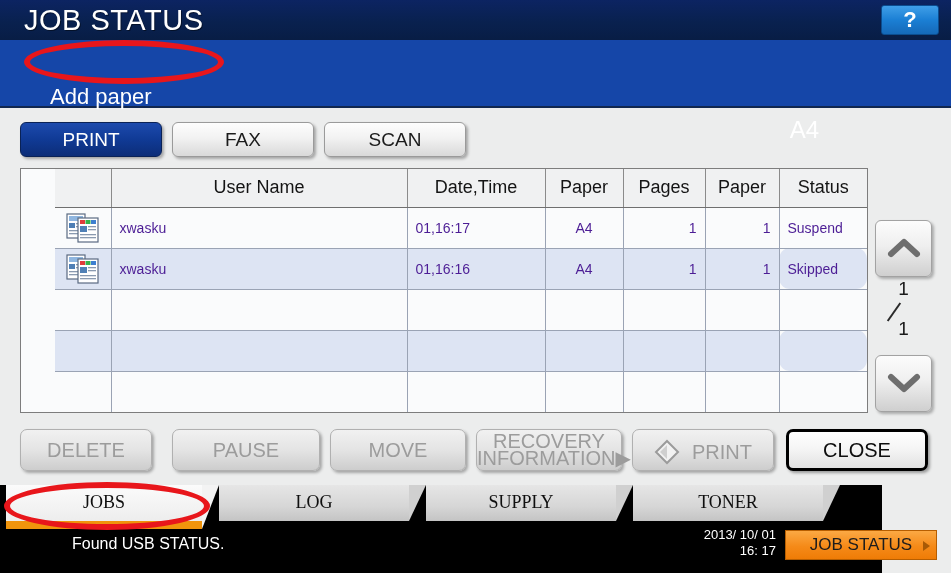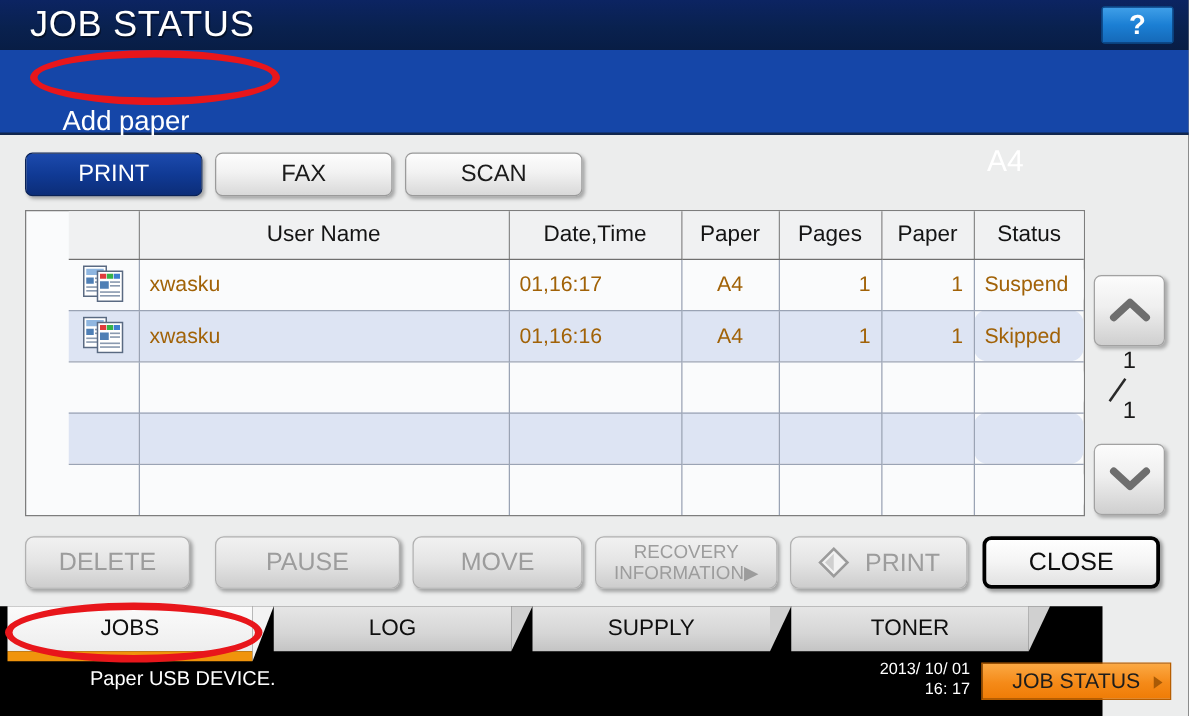--- a/index.html
+++ b/index.html
@@ -93,21 +93,21 @@
     background: #f0f1f2;
     border-right: 1px solid #8b8b8b;
     border-bottom: 1px solid #6f6f6f;
     font-size: 18px; font-weight: normal; color: #141414;
     height: 38px;
   }
   #joblist th:last-child { border-right: none; }
   #joblist td {
     border-right: 1px solid #9aa3b4;
     border-bottom: 1px solid #9aa3b4;
-    font-size: 17px; color: #a16207;
+    font-size: 14px; color: #4c1d95;
     height: 40px;
     padding: 0 8px;
   }
   #joblist td:last-child { border-right: none; border-radius: 11px; }
   #joblist tr:last-child td { border-bottom: none; }
   tr.row-odd  td { background: #fafbfc; }
   tr.row-even td { background: #dde4f3; }
 
   td.c-icon { width: 56px; padding: 0; text-align: center; }
   td.c-user { text-align: left; padding-left: 14px; }
@@ -164,30 +164,31 @@
     background: linear-gradient(to bottom, #ffffff 0%, #f4f4f4 50%, #e2e2e2 100%);
     border: 3px solid #000000;
     color: #0d0d0d;
     line-height: 36px;
     box-shadow: 2px 2px 3px rgba(0,0,0,.35);
     cursor: pointer;
   }
   #btn-delete   { left: 20px;  width: 132px; }
   #btn-pause    { left: 172px; width: 148px; }
   #btn-move     { left: 330px; width: 136px; }
-  #btn-recovery { left: 476px; width: 146px; font-size: 15px; line-height: 17px; padding-top: 3px; }
+  #btn-recovery { left: 476px; width: 146px; font-size: 20px; line-height: 17px; padding-top: 3px; }
   #btn-print    { left: 632px; width: 142px; }
   #btn-close    { left: 786px; width: 142px; }
   #btn-print .plabel { display: inline-block; vertical-align: middle; }
   .printdia { display:inline-block; width: 26px; height: 26px; vertical-align: middle; margin-right: 12px; position: relative; top: -1px; }
 
   
   #bottombar {
     position: absolute; left: 0; top: 485px; width: 882px; height: 88px;
     background: #000000;
+    font-family: Liberation Serif, serif;
   }
   .bt {
     position: absolute; top: 0; height: 36px;
     background: linear-gradient(to bottom, #e6e6e6 0%, #d6d6d6 60%, #c4c4c4 100%);
     font-size: 18px; color: #0f0f0f;
     text-align: center; line-height: 35px;
     cursor: pointer;
   }
   .bt .skew {
     position: absolute; right: -17px; top: 0;
@@ -426,21 +427,21 @@
     <div class="bt" id="bt-supply">
       <span>SUPPLY</span>
       <span class="skew"></span>
     </div>
     <div class="bt" id="bt-toner">
       <span>TONER</span>
       <span class="skew"></span>
     </div>
   </div>
 
-  <div id="status-msg">Paper USB DEVICE.</div>
+  <div id="status-msg">Found USB STATUS.</div>
   <div id="datetime">
     <div>2013/ 10/ 01</div>
     <div>16: 17</div>
   </div>
   <div id="jobstatus-btn">
     <span>JOB STATUS</span>
     <span class="arrow"></span>
   </div>
 
   <div class="annot" id="annot-addpaper"></div>

